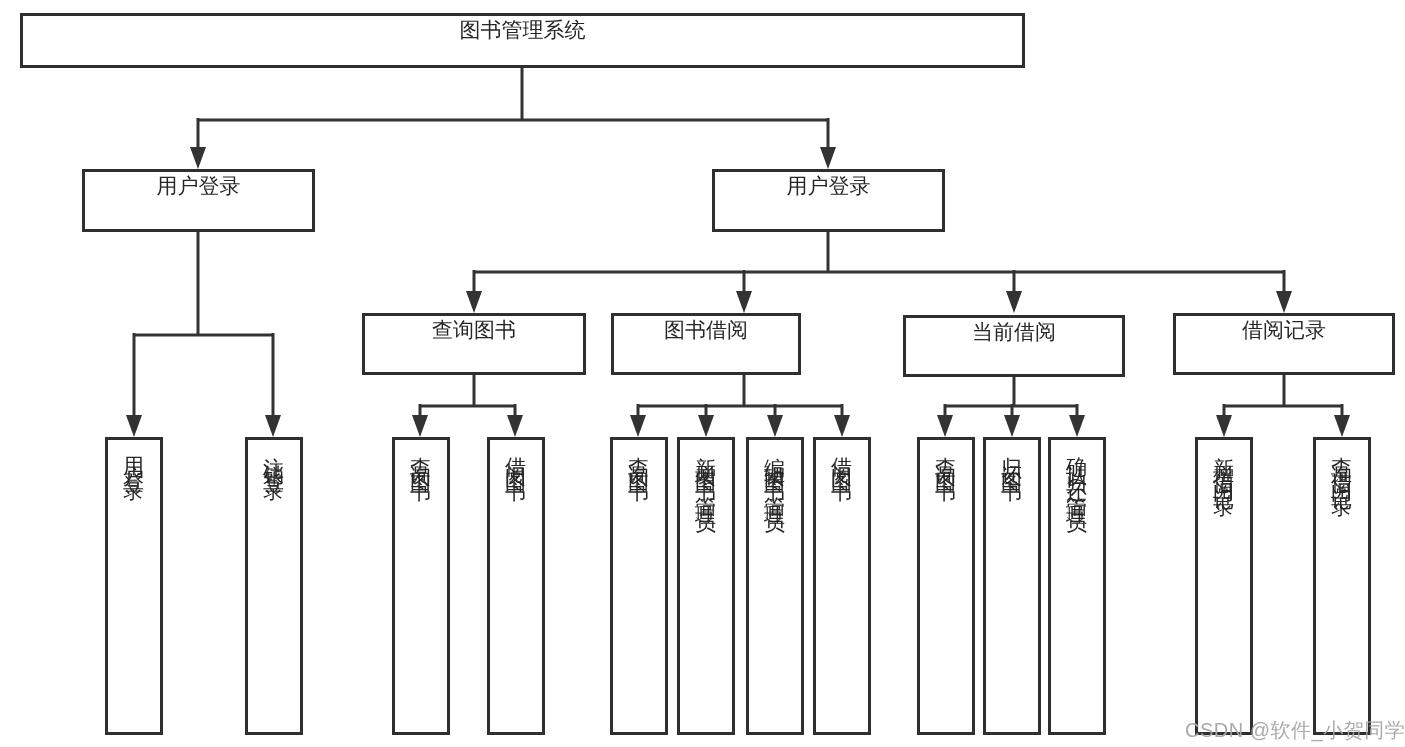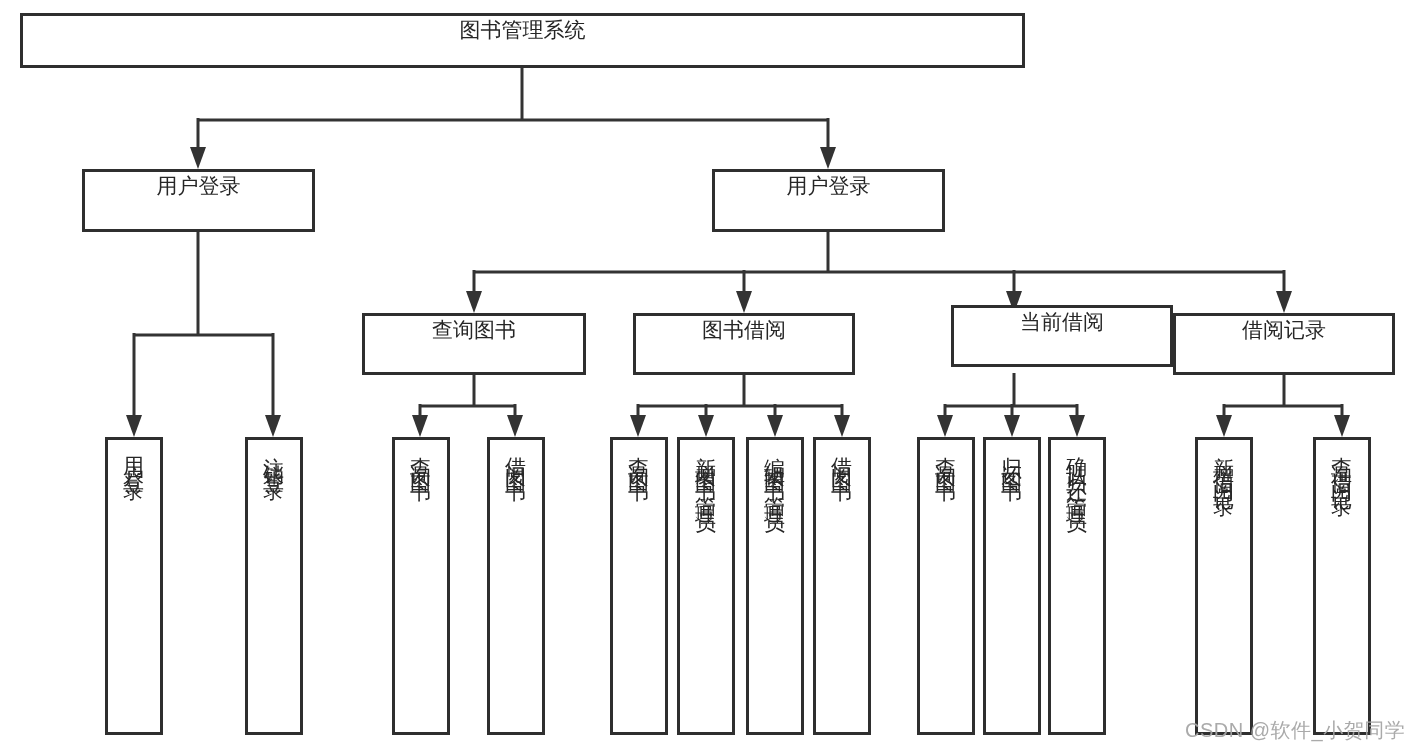--- a/index.html
+++ b/index.html
@@ -40,22 +40,22 @@
     letter-spacing: 8px;
     line-height: 1.0;
   }
   
   .n-root  { left: 20px;   top: 13px;  width: 1005px; height: 55px; }
   
   .n-l2a   { left: 82px;   top: 169px; width: 233px;  height: 63px; }
   .n-l2b   { left: 712px;  top: 169px; width: 233px;  height: 63px; }
   
   .n-l3a   { left: 362px;  top: 313px; width: 224px;  height: 62px; }
-  .n-l3b   { left: 633px;  top: 313px; width: 222px;  height: 62px; }
-  .n-l3c   { left: 903px;  top: 305px; width: 222px;  height: 62px; margin-left: 48px; }
+  .n-l3b   { left: 611px;  top: 313px; width: 190px;  height: 62px; }
+  .n-l3c   { left: 903px;  top: 315px; width: 222px;  height: 62px; }
   .n-l3d   { left: 1173px; top: 313px; width: 222px;  height: 62px; }
   
   .col     { top: 437px; height: 298px; width: 58px; }
   .c1  { left: 105px; }
   .c2  { left: 245px; }
   .c3  { left: 392px; }
   .c4  { left: 487px; }
   .c5  { left: 610px; }
   .c6  { left: 677px; }
   .c7  { left: 746px; }

